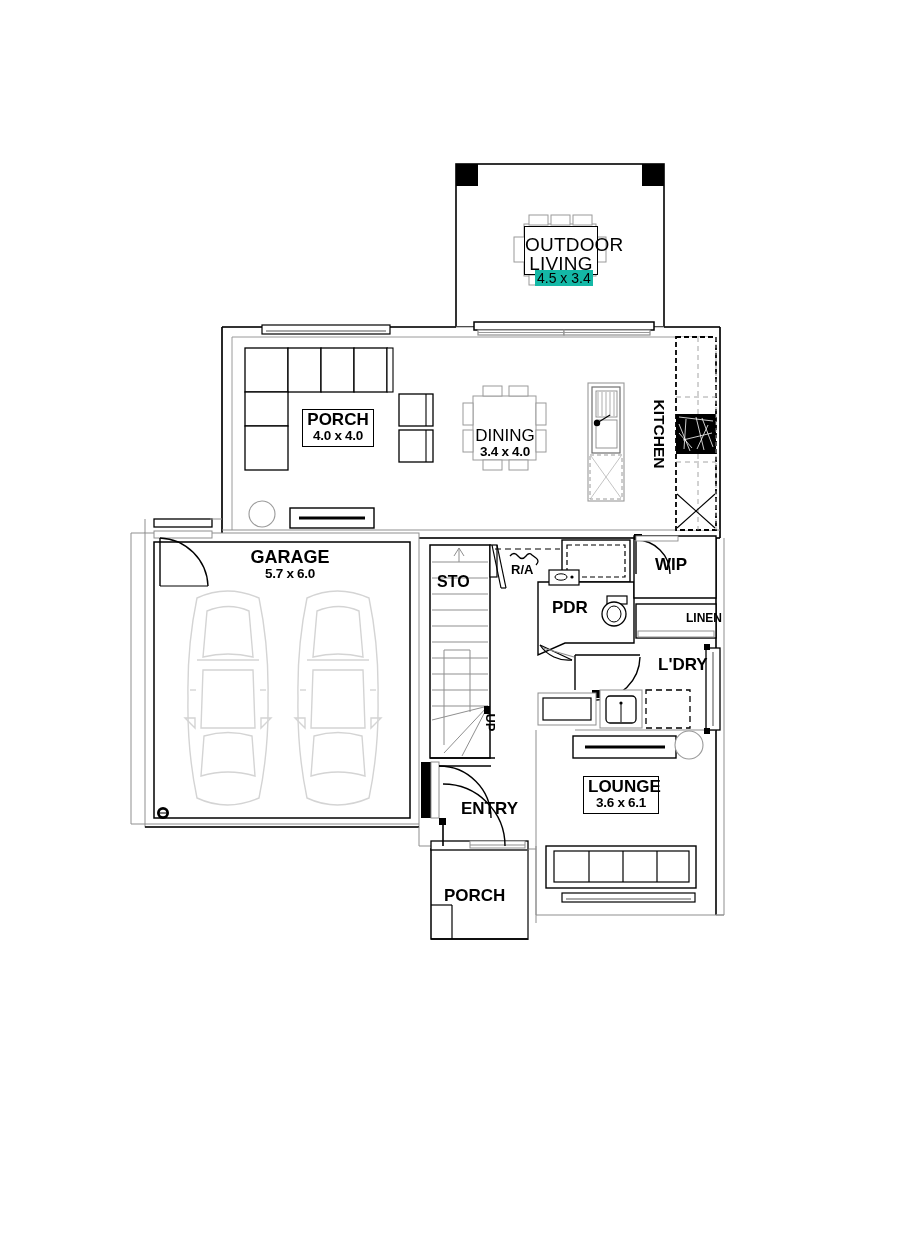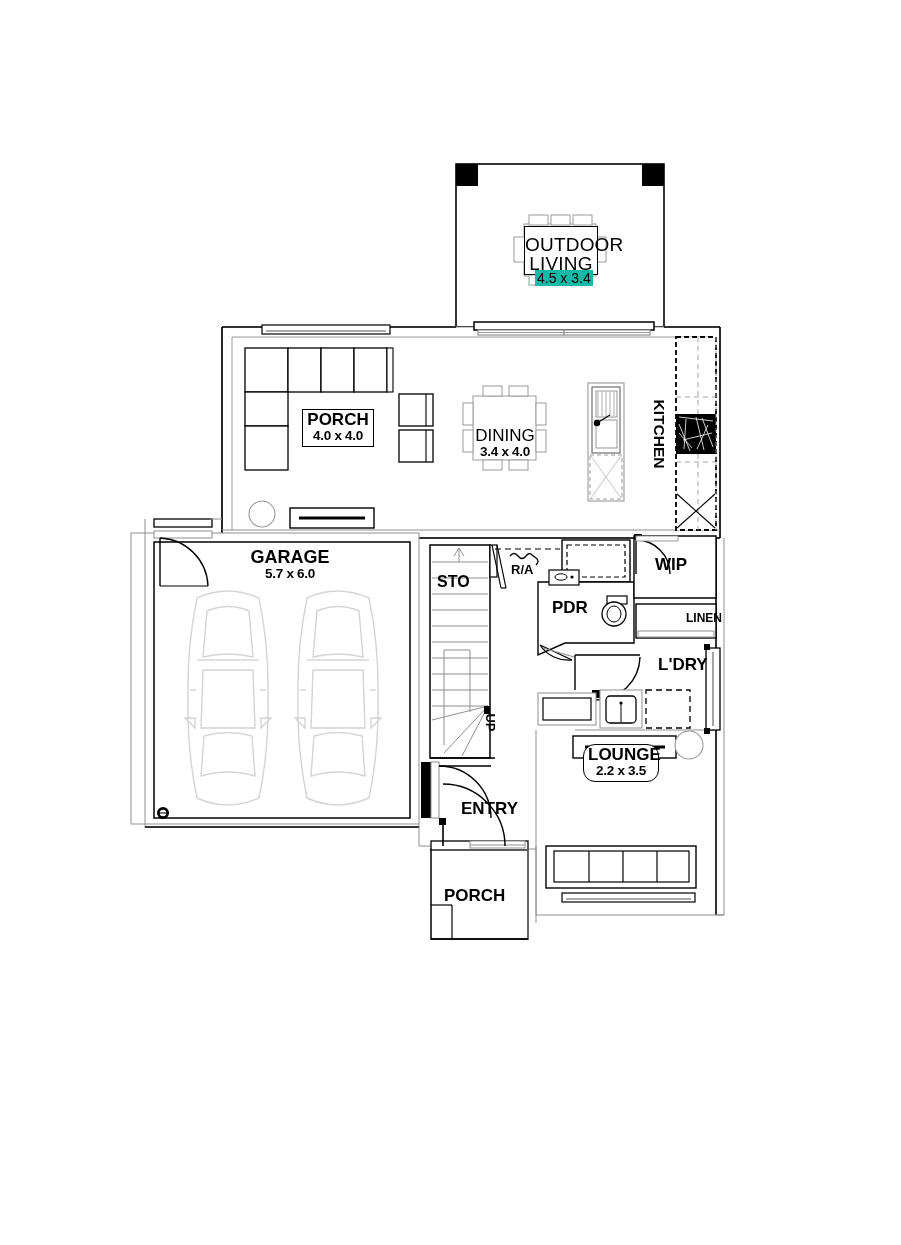--- a/index.html
+++ b/index.html
@@ -461,23 +461,23 @@
     <span class="rl-dim" style="font-weight:bold; font-size:13.5px;">3.4 x 4.0</span>
   </div>
 
   <div class="label-plain rot90" style="left:620px; top:425px; width:78px; text-align:center; font-size:15.5px;">KITCHEN</div>
 
   <div class="room-label" style="left:240px; top:548px; width:100px;">
     <span class="rl-name" style="font-size:18px;">GARAGE</span>
     <span class="rl-dim">5.7 x 6.0</span>
   </div>
 
-  <div class="room-label boxed" style="left:583px; top:744px; width:66px;border-radius:12px;">
+  <div class="room-label boxed" style="left:583px; top:776px; width:66px;">
     <span class="rl-name">LOUNGE</span>
-    <span class="rl-dim">2.2 x 3.5</span>
+    <span class="rl-dim">3.6 x 6.1</span>
   </div>
 
   <div class="label-plain" style="left:437px; top:573px; font-size:16px;">STO</div>
 
   <div class="label-plain" style="left:552px; top:598px; font-size:17px;">PDR</div>
 
   <div class="label-plain" style="left:655px; top:555px; font-size:17px;">WIP</div>
 
   <div class="label-plain" style="left:686px; top:611px; font-size:12px;">LINEN</div>
 

